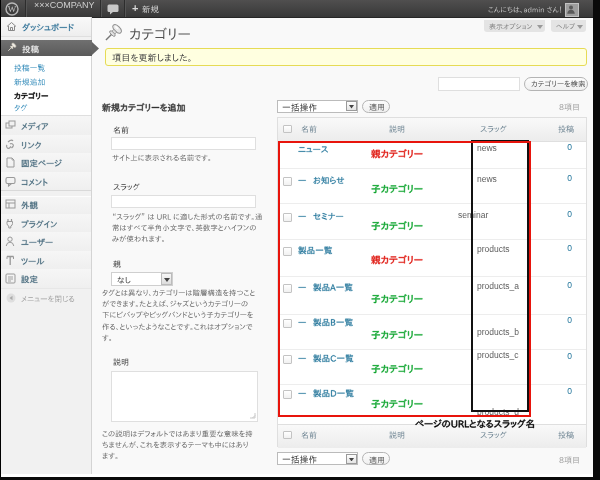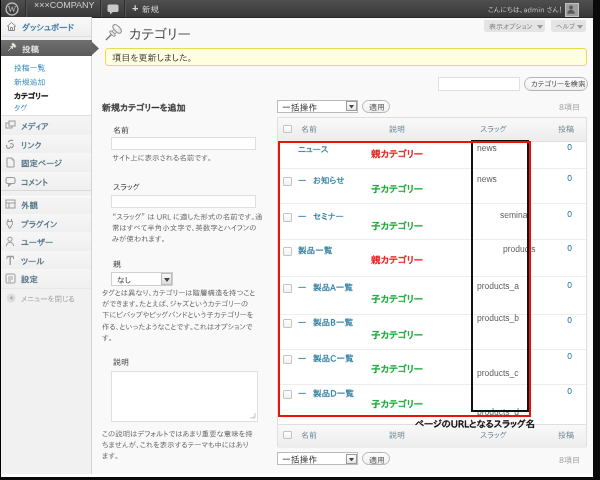--- a/index.html
+++ b/index.html
@@ -344,30 +344,30 @@
 <div style="position:absolute;left:283px;top:213.0px;width:8.5px;height:8.5px;background:linear-gradient(#fff,#f1f1f1);border:1px solid #c3c3c3;box-sizing:border-box;border-radius:1px"></div>
 <svg style="position:absolute;left:297px;top:210.5px" width="11" height="12" viewBox="0 0 11 12">
     <path d="M1.5 5H8.8V5.6H1.5Z" fill="#21759b" stroke="#21759b" stroke-width="0.22"></path>
   </svg>
 <svg style="position:absolute;left:312.3px;top:210.5px" width="33" height="12" viewBox="0 0 33 12">
     <path d="M3.5 2H4.2V4L7.9 3.6L8.3 3.9Q7.2 5.5 6.1 6.5L5.5 6Q6.5 5.3 7.3 4.2L4.2 4.6V7.3Q4.2 7.6 4.4 7.7Q4.7 7.8 5.6 7.8Q6.7 7.8 8 7.6L8.1 8.3Q6.9 8.4 5.9 8.4Q4.3 8.4 3.9 8.2Q3.5 8 3.5 7.4V4.7L1.6 5L1.5 4.3L3.5 4.1Z M14.4 4.1Q12.3 3.2 10.4 2.7L10.8 2.1Q12.8 2.6 14.8 3.4ZM13.8 6.1Q12.1 5.3 10.6 4.9L11 4.3Q12.5 4.7 14.2 5.4ZM14.5 8.8Q12.4 7.7 9.7 6.9L10.1 6.3Q12.6 7 14.9 8.1Z M19.5 1.9H20.2V3.9H23V4.5H20.2Q20.2 6.2 19.7 7.1Q19.2 8.2 17.9 8.8L17.4 8.3Q18.6 7.7 19.1 6.7Q19.5 5.9 19.5 4.5H16.3V3.9H19.5Z M24.1 5H31.1V5.6H24.1Z" fill="#21759b" stroke="#21759b" stroke-width="0.22"></path>
   </svg>
 <svg style="position:absolute;left:369.5px;top:219.5px" width="54" height="14" viewBox="0 0 54 14">
     <path d="M6.2 4.6V5.6H9.9V6.3H6.3V9.1Q6.3 9.5 6.1 9.7Q6 9.9 5.3 9.9Q4.9 9.9 3.9 9.9L3.8 9.1Q4.6 9.2 5.1 9.2Q5.5 9.2 5.5 8.8V6.3H1.7V5.6H5.5V4.2Q6.7 3.7 7.8 2.9H2.7V2.3H8.7L9.1 2.7Q7.7 3.8 6.2 4.6Z M14.2 2H15V3.9H18V4.2V4.3Q18 7.4 17.6 8.7Q17.4 9.6 16.6 9.6Q15.8 9.6 15 9.2L15 8.4Q15.9 8.8 16.4 8.8Q16.8 8.8 16.9 8.3Q17.2 7.2 17.2 4.6H14.9Q14.7 8.1 11.9 9.6L11.3 9.1Q13.9 7.7 14.2 4.6H11.5V3.9H14.2Z M19.5 4.8H27.3V5.5H24Q24 7.2 23.4 8.1Q22.7 9.2 21.2 9.8L20.6 9.2Q22.2 8.6 22.7 7.7Q23.2 7 23.2 5.5H19.5ZM20.8 2.6H26.1V3.3H20.8Z M28.8 3.2H34.8V9.3H34.1V8.6H28.7V7.9H34.1V3.9H28.8ZM36 2.8Q35.6 2.1 35.1 1.7L35.7 1.3Q36.1 1.8 36.6 2.4ZM35.2 3.3Q34.8 2.7 34.3 2.2L34.8 1.8Q35.3 2.2 35.7 3Z M38.1 2.3H38.9V6.6H38.1ZM41.7 2.1H42.5V5.3Q42.5 7.1 41.8 8.3Q41.1 9.3 39.7 10L39.2 9.3Q40.6 8.7 41.1 7.8Q41.7 6.9 41.7 5.4Z M44.5 5.4H52.3V6.2H44.5Z" fill="#0aa32a" stroke="#0aa32a" stroke-width="0.45"></path>
   </svg>
-<div style="position:absolute;left:500px;top:209.5px;font:400 8.5px 'Liberation Sans',sans-serif;color:#5e5e5e;white-space:nowrap">seminar</div>
+<div style="position:absolute;left:458px;top:209.5px;font:400 8.5px 'Liberation Sans',sans-serif;color:#5e5e5e;white-space:nowrap">seminar</div>
 <div style="position:absolute;right:28px;top:208.5px;font:400 8.5px 'Liberation Sans',sans-serif;color:#21759b;white-space:nowrap">0</div>
 <div style="position:absolute;left:283px;top:247.4px;width:8.5px;height:8.5px;background:linear-gradient(#fff,#f1f1f1);border:1px solid #c3c3c3;box-sizing:border-box;border-radius:1px"></div>
 <svg style="position:absolute;left:297px;top:244.9px" width="37" height="12" viewBox="0 0 37 12">
     <path d="M5.9 6.6Q6.2 7.2 6.8 7.6Q7.5 7.2 8.1 6.6L8.6 6.9Q7.9 7.5 7.2 7.9Q8 8.3 9.2 8.6L8.7 9.2Q6.2 8.4 5.3 6.6Q4.8 7 4.1 7.3V8.4Q5.2 8.2 6 8L6 8.5Q4.2 8.9 2.6 9.2L2.4 8.6Q3.2 8.5 3.5 8.5V7.6Q2.7 8 1.7 8.3L1.3 7.9Q3.2 7.4 4.6 6.6H1.4V6.1H5.1V5.6Q4.8 5.6 4.6 5.6L4.5 5.1Q4.8 5.1 5 5.1Q5.2 5.1 5.2 4.9V4.4H4.1V5.7H3.6V4.4H2.6V5.6H2.1V4H3.6V3.6H1.5V3.1H2L1.6 2.8Q2.1 2.3 2.5 1.5L3 1.7Q2.9 1.9 2.7 2.2H3.6V1.4H4.1V2.2H5.8V2.6H4.1V3.1H6.1V3.6H4.1V4H5.7V5.2Q5.7 5.4 5.4 5.6H5.7V6.1H9.2V6.6ZM2.4 2.6Q2.2 2.9 2 3.1H3.6V2.6ZM6.5 1.9H7.1V4.5H6.5ZM8.1 1.5H8.6V5.1Q8.6 5.5 8.5 5.6Q8.3 5.7 7.9 5.7Q7.5 5.7 7 5.7L6.9 5.1Q7.5 5.2 7.8 5.2Q8.1 5.2 8.1 4.9Z M16 1.9V4.7H11.8V1.9ZM12.4 2.4V4.2H15.4V2.4ZM13.4 5.5V9H12.8V8.6H11.1V9.1H10.5V5.5ZM11.1 6V8H12.8V6ZM17.3 5.5V9.1H16.7V8.6H14.9V9.1H14.3V5.5ZM14.9 6V8H16.7V6Z M18.9 4.7H26.1V5.4H18.9Z M32.4 7.7V8.3Q32.4 8.5 32.6 8.5Q32.8 8.6 33.3 8.6Q34.2 8.6 34.3 8.4Q34.3 8.3 34.3 7.7L34.9 7.9Q34.9 8.7 34.6 8.9Q34.4 9.1 33.2 9.1Q32.3 9.1 32 9Q31.8 8.9 31.8 8.5V7.7H30.5Q30.3 9.1 27.7 9.3L27.3 8.7Q28.5 8.7 29.2 8.4Q29.8 8.2 29.9 7.7H28.4V4.9H33.8V7.7ZM29 5.3V5.7H33.2V5.3ZM29 6.1V6.5H33.2V6.1ZM29 6.8V7.3H33.2V6.8ZM29.8 2.1V2.5H31V3.7H29.8V4.1H31.2V4.6H27.6V1.7H31.2V2.1ZM29.2 2.1H28.2V2.5H29.2ZM30.5 2.9H28.2V3.3H30.5ZM29.2 3.7H28.2V4.1H29.2ZM32.4 2.3H34.8V2.8H32.2Q31.9 3.2 31.5 3.8L31.1 3.4Q31.8 2.5 32.1 1.4L32.6 1.5Q32.5 1.9 32.4 2.3ZM31.7 3.6H34.6V4.1H31.7Z" fill="#21759b" stroke="#21759b" stroke-width="0.22"></path>
   </svg>
 <svg style="position:absolute;left:369.5px;top:253.5px" width="54" height="14" viewBox="0 0 54 14">
     <path d="M5 3.3Q4.9 3.9 4.6 4.7H5.7V5.3H3.9V6.2H5.6V6.8H3.9V7.2Q4.6 7.6 5.4 8.3L5.1 8.9Q4.6 8.3 3.9 7.9V10.1H3.3V7.6Q2.7 8.8 1.8 9.6L1.4 9Q2.6 8.1 3.2 6.8H1.6V6.2H3.3V5.3H1.4V4.7H2.5Q2.4 4 2.2 3.3H1.6V2.7H3.3V1.5H3.9V2.7H5.5V3.3ZM4.4 3.3H2.8Q3 4.1 3.2 4.7H4Q4.2 4 4.4 3.3ZM8.7 7V9.1Q8.7 9.3 9.1 9.3Q9.5 9.3 9.5 9.1Q9.6 8.9 9.7 8L10.2 8.2Q10.2 9.3 10 9.6Q9.9 10 9 10Q8.5 10 8.3 9.8Q8.1 9.7 8.1 9.4V7H7.4Q7.3 8.4 7 9Q6.5 9.7 5.4 10.2L5 9.7Q6.1 9.3 6.5 8.6Q6.8 8 6.8 7H6V1.9H9.6V7ZM6.7 2.4V3.4H9V2.4ZM6.7 3.9V4.9H9V3.9ZM6.7 5.4V6.4H9V5.4Z M14.2 2H15V3.9H18V4.2V4.3Q18 7.4 17.6 8.7Q17.4 9.6 16.6 9.6Q15.8 9.6 15 9.2L15 8.4Q15.9 8.8 16.4 8.8Q16.8 8.8 16.9 8.3Q17.2 7.2 17.2 4.6H14.9Q14.7 8.1 11.9 9.6L11.3 9.1Q13.9 7.7 14.2 4.6H11.5V3.9H14.2Z M19.5 4.8H27.3V5.5H24Q24 7.2 23.4 8.1Q22.7 9.2 21.2 9.8L20.6 9.2Q22.2 8.6 22.7 7.7Q23.2 7 23.2 5.5H19.5ZM20.8 2.6H26.1V3.3H20.8Z M28.8 3.2H34.8V9.3H34.1V8.6H28.7V7.9H34.1V3.9H28.8ZM36 2.8Q35.6 2.1 35.1 1.7L35.7 1.3Q36.1 1.8 36.6 2.4ZM35.2 3.3Q34.8 2.7 34.3 2.2L34.8 1.8Q35.3 2.2 35.7 3Z M38.1 2.3H38.9V6.6H38.1ZM41.7 2.1H42.5V5.3Q42.5 7.1 41.8 8.3Q41.1 9.3 39.7 10L39.2 9.3Q40.6 8.7 41.1 7.8Q41.7 6.9 41.7 5.4Z M44.5 5.4H52.3V6.2H44.5Z" fill="#e0170f" stroke="#e0170f" stroke-width="0.45"></path>
   </svg>
-<div style="position:absolute;left:503px;top:243.9px;font:400 8.5px 'Liberation Sans',sans-serif;color:#5e5e5e;white-space:nowrap">products</div>
+<div style="position:absolute;left:477px;top:243.9px;font:400 8.5px 'Liberation Sans',sans-serif;color:#5e5e5e;white-space:nowrap">products</div>
 <div style="position:absolute;right:28px;top:242.9px;font:400 8.5px 'Liberation Sans',sans-serif;color:#21759b;white-space:nowrap">0</div>
 <div style="position:absolute;left:283px;top:284.0px;width:8.5px;height:8.5px;background:linear-gradient(#fff,#f1f1f1);border:1px solid #c3c3c3;box-sizing:border-box;border-radius:1px"></div>
 <svg style="position:absolute;left:297px;top:281.5px" width="11" height="12" viewBox="0 0 11 12">
     <path d="M1.5 5H8.8V5.6H1.5Z" fill="#21759b" stroke="#21759b" stroke-width="0.22"></path>
   </svg>
 <svg style="position:absolute;left:312.3px;top:281.5px" width="42" height="12" viewBox="0 0 42 12">
     <path d="M5.9 6.6Q6.2 7.2 6.8 7.6Q7.5 7.2 8.1 6.6L8.6 6.9Q7.9 7.5 7.2 7.9Q8 8.3 9.2 8.6L8.7 9.2Q6.2 8.4 5.3 6.6Q4.8 7 4.1 7.3V8.4Q5.2 8.2 6 8L6 8.5Q4.2 8.9 2.6 9.2L2.4 8.6Q3.2 8.5 3.5 8.5V7.6Q2.7 8 1.7 8.3L1.3 7.9Q3.2 7.4 4.6 6.6H1.4V6.1H5.1V5.6Q4.8 5.6 4.6 5.6L4.5 5.1Q4.8 5.1 5 5.1Q5.2 5.1 5.2 4.9V4.4H4.1V5.7H3.6V4.4H2.6V5.6H2.1V4H3.6V3.6H1.5V3.1H2L1.6 2.8Q2.1 2.3 2.5 1.5L3 1.7Q2.9 1.9 2.7 2.2H3.6V1.4H4.1V2.2H5.8V2.6H4.1V3.1H6.1V3.6H4.1V4H5.7V5.2Q5.7 5.4 5.4 5.6H5.7V6.1H9.2V6.6ZM2.4 2.6Q2.2 2.9 2 3.1H3.6V2.6ZM6.5 1.9H7.1V4.5H6.5ZM8.1 1.5H8.6V5.1Q8.6 5.5 8.5 5.6Q8.3 5.7 7.9 5.7Q7.5 5.7 7 5.7L6.9 5.1Q7.5 5.2 7.8 5.2Q8.1 5.2 8.1 4.9Z M16 1.9V4.7H11.8V1.9ZM12.4 2.4V4.2H15.4V2.4ZM13.4 5.5V9H12.8V8.6H11.1V9.1H10.5V5.5ZM11.1 6V8H12.8V6ZM17.3 5.5V9.1H16.7V8.6H14.9V9.1H14.3V5.5ZM14.9 6V8H16.7V6Z M23.7 8.5H22.8L22.1 6.7H19.7L19 8.5H18.2L20.6 2.3H21.2ZM21.9 6.1 21.3 4.4Q21.1 3.7 20.9 3.2H20.9Q20.7 3.8 20.5 4.4L19.9 6.1Z M24.4 4.7H31.6V5.4H24.4Z M37.9 7.7V8.3Q37.9 8.5 38 8.5Q38.3 8.6 38.8 8.6Q39.7 8.6 39.7 8.4Q39.8 8.3 39.8 7.7L40.4 7.9Q40.4 8.7 40.1 8.9Q39.9 9.1 38.7 9.1Q37.8 9.1 37.5 9Q37.3 8.9 37.3 8.5V7.7H36Q35.8 9.1 33.1 9.3L32.8 8.7Q34 8.7 34.7 8.4Q35.3 8.2 35.4 7.7H33.9V4.9H39.3V7.7ZM34.5 5.3V5.7H38.7V5.3ZM34.5 6.1V6.5H38.7V6.1ZM34.5 6.8V7.3H38.7V6.8ZM35.2 2.1V2.5H36.5V3.7H35.2V4.1H36.7V4.6H33.1V1.7H36.7V2.1ZM34.7 2.1H33.6V2.5H34.7ZM35.9 2.9H33.6V3.3H35.9ZM34.7 3.7H33.6V4.1H34.7ZM37.9 2.3H40.3V2.8H37.7Q37.4 3.2 37 3.8L36.6 3.4Q37.3 2.5 37.5 1.4L38.1 1.5Q38 1.9 37.9 2.3ZM37.2 3.6H40.1V4.1H37.2Z" fill="#21759b" stroke="#21759b" stroke-width="0.22"></path>
   </svg>
 <svg style="position:absolute;left:369.5px;top:292.7px" width="54" height="14" viewBox="0 0 54 14">
     <path d="M6.2 4.6V5.6H9.9V6.3H6.3V9.1Q6.3 9.5 6.1 9.7Q6 9.9 5.3 9.9Q4.9 9.9 3.9 9.9L3.8 9.1Q4.6 9.2 5.1 9.2Q5.5 9.2 5.5 8.8V6.3H1.7V5.6H5.5V4.2Q6.7 3.7 7.8 2.9H2.7V2.3H8.7L9.1 2.7Q7.7 3.8 6.2 4.6Z M14.2 2H15V3.9H18V4.2V4.3Q18 7.4 17.6 8.7Q17.4 9.6 16.6 9.6Q15.8 9.6 15 9.2L15 8.4Q15.9 8.8 16.4 8.8Q16.8 8.8 16.9 8.3Q17.2 7.2 17.2 4.6H14.9Q14.7 8.1 11.9 9.6L11.3 9.1Q13.9 7.7 14.2 4.6H11.5V3.9H14.2Z M19.5 4.8H27.3V5.5H24Q24 7.2 23.4 8.1Q22.7 9.2 21.2 9.8L20.6 9.2Q22.2 8.6 22.7 7.7Q23.2 7 23.2 5.5H19.5ZM20.8 2.6H26.1V3.3H20.8Z M28.8 3.2H34.8V9.3H34.1V8.6H28.7V7.9H34.1V3.9H28.8ZM36 2.8Q35.6 2.1 35.1 1.7L35.7 1.3Q36.1 1.8 36.6 2.4ZM35.2 3.3Q34.8 2.7 34.3 2.2L34.8 1.8Q35.3 2.2 35.7 3Z M38.1 2.3H38.9V6.6H38.1ZM41.7 2.1H42.5V5.3Q42.5 7.1 41.8 8.3Q41.1 9.3 39.7 10L39.2 9.3Q40.6 8.7 41.1 7.8Q41.7 6.9 41.7 5.4Z M44.5 5.4H52.3V6.2H44.5Z" fill="#0aa32a" stroke="#0aa32a" stroke-width="0.45"></path>
@@ -377,33 +377,33 @@
 <div style="position:absolute;left:283px;top:319.0px;width:8.5px;height:8.5px;background:linear-gradient(#fff,#f1f1f1);border:1px solid #c3c3c3;box-sizing:border-box;border-radius:1px"></div>
 <svg style="position:absolute;left:297px;top:316.5px" width="11" height="12" viewBox="0 0 11 12">
     <path d="M1.5 5H8.8V5.6H1.5Z" fill="#21759b" stroke="#21759b" stroke-width="0.22"></path>
   </svg>
 <svg style="position:absolute;left:312.3px;top:316.5px" width="43" height="12" viewBox="0 0 43 12">
     <path d="M5.9 6.6Q6.2 7.2 6.8 7.6Q7.5 7.2 8.1 6.6L8.6 6.9Q7.9 7.5 7.2 7.9Q8 8.3 9.2 8.6L8.7 9.2Q6.2 8.4 5.3 6.6Q4.8 7 4.1 7.3V8.4Q5.2 8.2 6 8L6 8.5Q4.2 8.9 2.6 9.2L2.4 8.6Q3.2 8.5 3.5 8.5V7.6Q2.7 8 1.7 8.3L1.3 7.9Q3.2 7.4 4.6 6.6H1.4V6.1H5.1V5.6Q4.8 5.6 4.6 5.6L4.5 5.1Q4.8 5.1 5 5.1Q5.2 5.1 5.2 4.9V4.4H4.1V5.7H3.6V4.4H2.6V5.6H2.1V4H3.6V3.6H1.5V3.1H2L1.6 2.8Q2.1 2.3 2.5 1.5L3 1.7Q2.9 1.9 2.7 2.2H3.6V1.4H4.1V2.2H5.8V2.6H4.1V3.1H6.1V3.6H4.1V4H5.7V5.2Q5.7 5.4 5.4 5.6H5.7V6.1H9.2V6.6ZM2.4 2.6Q2.2 2.9 2 3.1H3.6V2.6ZM6.5 1.9H7.1V4.5H6.5ZM8.1 1.5H8.6V5.1Q8.6 5.5 8.5 5.6Q8.3 5.7 7.9 5.7Q7.5 5.7 7 5.7L6.9 5.1Q7.5 5.2 7.8 5.2Q8.1 5.2 8.1 4.9Z M16 1.9V4.7H11.8V1.9ZM12.4 2.4V4.2H15.4V2.4ZM13.4 5.5V9H12.8V8.6H11.1V9.1H10.5V5.5ZM11.1 6V8H12.8V6ZM17.3 5.5V9.1H16.7V8.6H14.9V9.1H14.3V5.5ZM14.9 6V8H16.7V6Z M21.8 5.3Q23.3 5.6 23.3 6.8Q23.3 7.8 22.3 8.3Q21.8 8.5 21 8.5H19V2.3H20.8Q21.6 2.3 22.1 2.5Q23.1 2.9 23.1 3.9Q23.1 5.1 21.8 5.3ZM19.8 5H20.7Q22.3 5 22.3 4Q22.3 2.9 20.7 2.9H19.8ZM19.8 7.9H20.9Q22.5 7.9 22.5 6.7Q22.5 6 21.7 5.7Q21.3 5.6 20.7 5.6H19.8Z M24.6 4.7H31.8V5.4H24.6Z M38 7.7V8.3Q38 8.5 38.2 8.5Q38.4 8.6 39 8.6Q39.8 8.6 39.9 8.4Q40 8.3 40 7.7L40.6 7.9Q40.6 8.7 40.3 8.9Q40.1 9.1 38.8 9.1Q38 9.1 37.7 9Q37.4 8.9 37.4 8.5V7.7H36.2Q36 9.1 33.3 9.3L33 8.7Q34.2 8.7 34.8 8.4Q35.4 8.2 35.6 7.7H34.1V4.9H39.5V7.7ZM34.6 5.3V5.7H38.9V5.3ZM34.6 6.1V6.5H38.9V6.1ZM34.6 6.8V7.3H38.9V6.8ZM35.4 2.1V2.5H36.7V3.7H35.4V4.1H36.9V4.6H33.3V1.7H36.8V2.1ZM34.9 2.1H33.8V2.5H34.9ZM36.1 2.9H33.8V3.3H36.1ZM34.9 3.7H33.8V4.1H34.9ZM38.1 2.3H40.5V2.8H37.8Q37.6 3.2 37.2 3.8L36.8 3.4Q37.5 2.5 37.7 1.4L38.3 1.5Q38.2 1.9 38.1 2.3ZM37.4 3.6H40.3V4.1H37.4Z" fill="#21759b" stroke="#21759b" stroke-width="0.22"></path>
   </svg>
 <svg style="position:absolute;left:369.5px;top:328.5px" width="54" height="14" viewBox="0 0 54 14">
     <path d="M6.2 4.6V5.6H9.9V6.3H6.3V9.1Q6.3 9.5 6.1 9.7Q6 9.9 5.3 9.9Q4.9 9.9 3.9 9.9L3.8 9.1Q4.6 9.2 5.1 9.2Q5.5 9.2 5.5 8.8V6.3H1.7V5.6H5.5V4.2Q6.7 3.7 7.8 2.9H2.7V2.3H8.7L9.1 2.7Q7.7 3.8 6.2 4.6Z M14.2 2H15V3.9H18V4.2V4.3Q18 7.4 17.6 8.7Q17.4 9.6 16.6 9.6Q15.8 9.6 15 9.2L15 8.4Q15.9 8.8 16.4 8.8Q16.8 8.8 16.9 8.3Q17.2 7.2 17.2 4.6H14.9Q14.7 8.1 11.9 9.6L11.3 9.1Q13.9 7.7 14.2 4.6H11.5V3.9H14.2Z M19.5 4.8H27.3V5.5H24Q24 7.2 23.4 8.1Q22.7 9.2 21.2 9.8L20.6 9.2Q22.2 8.6 22.7 7.7Q23.2 7 23.2 5.5H19.5ZM20.8 2.6H26.1V3.3H20.8Z M28.8 3.2H34.8V9.3H34.1V8.6H28.7V7.9H34.1V3.9H28.8ZM36 2.8Q35.6 2.1 35.1 1.7L35.7 1.3Q36.1 1.8 36.6 2.4ZM35.2 3.3Q34.8 2.7 34.3 2.2L34.8 1.8Q35.3 2.2 35.7 3Z M38.1 2.3H38.9V6.6H38.1ZM41.7 2.1H42.5V5.3Q42.5 7.1 41.8 8.3Q41.1 9.3 39.7 10L39.2 9.3Q40.6 8.7 41.1 7.8Q41.7 6.9 41.7 5.4Z M44.5 5.4H52.3V6.2H44.5Z" fill="#0aa32a" stroke="#0aa32a" stroke-width="0.45"></path>
   </svg>
-<div style="position:absolute;left:477px;top:313px;font:400 8.5px 'Liberation Sans',sans-serif;color:#5e5e5e;white-space:nowrap">products_b</div>
+<div style="position:absolute;left:477px;top:327px;font:400 8.5px 'Liberation Sans',sans-serif;color:#5e5e5e;white-space:nowrap">products_b</div>
 <div style="position:absolute;right:28px;top:314.5px;font:400 8.5px 'Liberation Sans',sans-serif;color:#21759b;white-space:nowrap">0</div>
 <div style="position:absolute;left:283px;top:355.3px;width:8.5px;height:8.5px;background:linear-gradient(#fff,#f1f1f1);border:1px solid #c3c3c3;box-sizing:border-box;border-radius:1px"></div>
 <svg style="position:absolute;left:297px;top:352.8px" width="11" height="12" viewBox="0 0 11 12">
     <path d="M1.5 5H8.8V5.6H1.5Z" fill="#21759b" stroke="#21759b" stroke-width="0.22"></path>
   </svg>
 <svg style="position:absolute;left:312.3px;top:352.8px" width="43" height="12" viewBox="0 0 43 12">
     <path d="M5.9 6.6Q6.2 7.2 6.8 7.6Q7.5 7.2 8.1 6.6L8.6 6.9Q7.9 7.5 7.2 7.9Q8 8.3 9.2 8.6L8.7 9.2Q6.2 8.4 5.3 6.6Q4.8 7 4.1 7.3V8.4Q5.2 8.2 6 8L6 8.5Q4.2 8.9 2.6 9.2L2.4 8.6Q3.2 8.5 3.5 8.5V7.6Q2.7 8 1.7 8.3L1.3 7.9Q3.2 7.4 4.6 6.6H1.4V6.1H5.1V5.6Q4.8 5.6 4.6 5.6L4.5 5.1Q4.8 5.1 5 5.1Q5.2 5.1 5.2 4.9V4.4H4.1V5.7H3.6V4.4H2.6V5.6H2.1V4H3.6V3.6H1.5V3.1H2L1.6 2.8Q2.1 2.3 2.5 1.5L3 1.7Q2.9 1.9 2.7 2.2H3.6V1.4H4.1V2.2H5.8V2.6H4.1V3.1H6.1V3.6H4.1V4H5.7V5.2Q5.7 5.4 5.4 5.6H5.7V6.1H9.2V6.6ZM2.4 2.6Q2.2 2.9 2 3.1H3.6V2.6ZM6.5 1.9H7.1V4.5H6.5ZM8.1 1.5H8.6V5.1Q8.6 5.5 8.5 5.6Q8.3 5.7 7.9 5.7Q7.5 5.7 7 5.7L6.9 5.1Q7.5 5.2 7.8 5.2Q8.1 5.2 8.1 4.9Z M16 1.9V4.7H11.8V1.9ZM12.4 2.4V4.2H15.4V2.4ZM13.4 5.5V9H12.8V8.6H11.1V9.1H10.5V5.5ZM11.1 6V8H12.8V6ZM17.3 5.5V9.1H16.7V8.6H14.9V9.1H14.3V5.5ZM14.9 6V8H16.7V6Z M24 7.1Q23.8 7.6 23.4 8Q22.7 8.6 21.6 8.6Q20.3 8.6 19.5 7.7Q18.7 6.8 18.7 5.4Q18.7 4 19.6 3.1Q20.4 2.2 21.6 2.2Q23.3 2.2 24 3.7L23.3 4Q22.8 2.9 21.6 2.9Q20.7 2.9 20.2 3.5Q19.5 4.2 19.5 5.4Q19.5 6.5 20.1 7.1Q20.7 7.9 21.6 7.9Q22.8 7.9 23.4 6.8Z M25.1 4.7H32.3V5.4H25.1Z M38.6 7.7V8.3Q38.6 8.5 38.8 8.5Q39 8.6 39.6 8.6Q40.4 8.6 40.5 8.4Q40.6 8.3 40.6 7.7L41.2 7.9Q41.1 8.7 40.9 8.9Q40.6 9.1 39.4 9.1Q38.5 9.1 38.3 9Q38 8.9 38 8.5V7.7H36.7Q36.5 9.1 33.9 9.3L33.5 8.7Q34.7 8.7 35.4 8.4Q36 8.2 36.1 7.7H34.6V4.9H40V7.7ZM35.2 5.3V5.7H39.5V5.3ZM35.2 6.1V6.5H39.5V6.1ZM35.2 6.8V7.3H39.5V6.8ZM36 2.1V2.5H37.2V3.7H36V4.1H37.4V4.6H33.9V1.7H37.4V2.1ZM35.5 2.1H34.4V2.5H35.5ZM36.7 2.9H34.4V3.3H36.7ZM35.5 3.7H34.4V4.1H35.5ZM38.6 2.3H41V2.8H38.4Q38.2 3.2 37.7 3.8L37.3 3.4Q38.1 2.5 38.3 1.4L38.9 1.5Q38.8 1.9 38.6 2.3ZM38 3.6H40.8V4.1H38Z" fill="#21759b" stroke="#21759b" stroke-width="0.22"></path>
   </svg>
 <svg style="position:absolute;left:369.5px;top:362.7px" width="54" height="14" viewBox="0 0 54 14">
     <path d="M6.2 4.6V5.6H9.9V6.3H6.3V9.1Q6.3 9.5 6.1 9.7Q6 9.9 5.3 9.9Q4.9 9.9 3.9 9.9L3.8 9.1Q4.6 9.2 5.1 9.2Q5.5 9.2 5.5 8.8V6.3H1.7V5.6H5.5V4.2Q6.7 3.7 7.8 2.9H2.7V2.3H8.7L9.1 2.7Q7.7 3.8 6.2 4.6Z M14.2 2H15V3.9H18V4.2V4.3Q18 7.4 17.6 8.7Q17.4 9.6 16.6 9.6Q15.8 9.6 15 9.2L15 8.4Q15.9 8.8 16.4 8.8Q16.8 8.8 16.9 8.3Q17.2 7.2 17.2 4.6H14.9Q14.7 8.1 11.9 9.6L11.3 9.1Q13.9 7.7 14.2 4.6H11.5V3.9H14.2Z M19.5 4.8H27.3V5.5H24Q24 7.2 23.4 8.1Q22.7 9.2 21.2 9.8L20.6 9.2Q22.2 8.6 22.7 7.7Q23.2 7 23.2 5.5H19.5ZM20.8 2.6H26.1V3.3H20.8Z M28.8 3.2H34.8V9.3H34.1V8.6H28.7V7.9H34.1V3.9H28.8ZM36 2.8Q35.6 2.1 35.1 1.7L35.7 1.3Q36.1 1.8 36.6 2.4ZM35.2 3.3Q34.8 2.7 34.3 2.2L34.8 1.8Q35.3 2.2 35.7 3Z M38.1 2.3H38.9V6.6H38.1ZM41.7 2.1H42.5V5.3Q42.5 7.1 41.8 8.3Q41.1 9.3 39.7 10L39.2 9.3Q40.6 8.7 41.1 7.8Q41.7 6.9 41.7 5.4Z M44.5 5.4H52.3V6.2H44.5Z" fill="#0aa32a" stroke="#0aa32a" stroke-width="0.45"></path>
   </svg>
-<div style="position:absolute;left:477px;top:368px;font:400 8.5px 'Liberation Sans',sans-serif;color:#5e5e5e;white-space:nowrap">products_c</div>
+<div style="position:absolute;left:477px;top:350px;font:400 8.5px 'Liberation Sans',sans-serif;color:#5e5e5e;white-space:nowrap">products_c</div>
 <div style="position:absolute;right:28px;top:350.8px;font:400 8.5px 'Liberation Sans',sans-serif;color:#21759b;white-space:nowrap">0</div>
 <div style="position:absolute;left:283px;top:390.3px;width:8.5px;height:8.5px;background:linear-gradient(#fff,#f1f1f1);border:1px solid #c3c3c3;box-sizing:border-box;border-radius:1px"></div>
 <svg style="position:absolute;left:297px;top:387.8px" width="11" height="12" viewBox="0 0 11 12">
     <path d="M1.5 5H8.8V5.6H1.5Z" fill="#21759b" stroke="#21759b" stroke-width="0.22"></path>
   </svg>
 <svg style="position:absolute;left:312.3px;top:387.8px" width="43" height="12" viewBox="0 0 43 12">
     <path d="M5.9 6.6Q6.2 7.2 6.8 7.6Q7.5 7.2 8.1 6.6L8.6 6.9Q7.9 7.5 7.2 7.9Q8 8.3 9.2 8.6L8.7 9.2Q6.2 8.4 5.3 6.6Q4.8 7 4.1 7.3V8.4Q5.2 8.2 6 8L6 8.5Q4.2 8.9 2.6 9.2L2.4 8.6Q3.2 8.5 3.5 8.5V7.6Q2.7 8 1.7 8.3L1.3 7.9Q3.2 7.4 4.6 6.6H1.4V6.1H5.1V5.6Q4.8 5.6 4.6 5.6L4.5 5.1Q4.8 5.1 5 5.1Q5.2 5.1 5.2 4.9V4.4H4.1V5.7H3.6V4.4H2.6V5.6H2.1V4H3.6V3.6H1.5V3.1H2L1.6 2.8Q2.1 2.3 2.5 1.5L3 1.7Q2.9 1.9 2.7 2.2H3.6V1.4H4.1V2.2H5.8V2.6H4.1V3.1H6.1V3.6H4.1V4H5.7V5.2Q5.7 5.4 5.4 5.6H5.7V6.1H9.2V6.6ZM2.4 2.6Q2.2 2.9 2 3.1H3.6V2.6ZM6.5 1.9H7.1V4.5H6.5ZM8.1 1.5H8.6V5.1Q8.6 5.5 8.5 5.6Q8.3 5.7 7.9 5.7Q7.5 5.7 7 5.7L6.9 5.1Q7.5 5.2 7.8 5.2Q8.1 5.2 8.1 4.9Z M16 1.9V4.7H11.8V1.9ZM12.4 2.4V4.2H15.4V2.4ZM13.4 5.5V9H12.8V8.6H11.1V9.1H10.5V5.5ZM11.1 6V8H12.8V6ZM17.3 5.5V9.1H16.7V8.6H14.9V9.1H14.3V5.5ZM14.9 6V8H16.7V6Z M19 2.3H20.9Q22.4 2.3 23.3 3.1Q24.2 3.9 24.2 5.4Q24.2 7.2 22.9 8Q22.1 8.5 20.8 8.5H19ZM19.8 7.8H20.7Q23.4 7.8 23.4 5.4Q23.4 3 20.8 3H19.8Z M25.4 4.7H32.6V5.4H25.4Z M38.9 7.7V8.3Q38.9 8.5 39.1 8.5Q39.3 8.6 39.9 8.6Q40.7 8.6 40.8 8.4Q40.8 8.3 40.8 7.7L41.5 7.9Q41.4 8.7 41.1 8.9Q40.9 9.1 39.7 9.1Q38.8 9.1 38.6 9Q38.3 8.9 38.3 8.5V7.7H37Q36.8 9.1 34.2 9.3L33.8 8.7Q35 8.7 35.7 8.4Q36.3 8.2 36.4 7.7H34.9V4.9H40.3V7.7ZM35.5 5.3V5.7H39.7V5.3ZM35.5 6.1V6.5H39.7V6.1ZM35.5 6.8V7.3H39.7V6.8ZM36.3 2.1V2.5H37.5V3.7H36.3V4.1H37.7V4.6H34.1V1.7H37.7V2.1ZM35.7 2.1H34.7V2.5H35.7ZM37 2.9H34.7V3.3H37ZM35.7 3.7H34.7V4.1H35.7ZM38.9 2.3H41.3V2.8H38.7Q38.5 3.2 38 3.8L37.6 3.4Q38.3 2.5 38.6 1.4L39.1 1.5Q39 1.9 38.9 2.3ZM38.2 3.6H41.1V4.1H38.2Z" fill="#21759b" stroke="#21759b" stroke-width="0.22"></path>
   </svg>
 <svg style="position:absolute;left:369.5px;top:397.7px" width="54" height="14" viewBox="0 0 54 14">
     <path d="M6.2 4.6V5.6H9.9V6.3H6.3V9.1Q6.3 9.5 6.1 9.7Q6 9.9 5.3 9.9Q4.9 9.9 3.9 9.9L3.8 9.1Q4.6 9.2 5.1 9.2Q5.5 9.2 5.5 8.8V6.3H1.7V5.6H5.5V4.2Q6.7 3.7 7.8 2.9H2.7V2.3H8.7L9.1 2.7Q7.7 3.8 6.2 4.6Z M14.2 2H15V3.9H18V4.2V4.3Q18 7.4 17.6 8.7Q17.4 9.6 16.6 9.6Q15.8 9.6 15 9.2L15 8.4Q15.9 8.8 16.4 8.8Q16.8 8.8 16.9 8.3Q17.2 7.2 17.2 4.6H14.9Q14.7 8.1 11.9 9.6L11.3 9.1Q13.9 7.7 14.2 4.6H11.5V3.9H14.2Z M19.5 4.8H27.3V5.5H24Q24 7.2 23.4 8.1Q22.7 9.2 21.2 9.8L20.6 9.2Q22.2 8.6 22.7 7.7Q23.2 7 23.2 5.5H19.5ZM20.8 2.6H26.1V3.3H20.8Z M28.8 3.2H34.8V9.3H34.1V8.6H28.7V7.9H34.1V3.9H28.8ZM36 2.8Q35.6 2.1 35.1 1.7L35.7 1.3Q36.1 1.8 36.6 2.4ZM35.2 3.3Q34.8 2.7 34.3 2.2L34.8 1.8Q35.3 2.2 35.7 3Z M38.1 2.3H38.9V6.6H38.1ZM41.7 2.1H42.5V5.3Q42.5 7.1 41.8 8.3Q41.1 9.3 39.7 10L39.2 9.3Q40.6 8.7 41.1 7.8Q41.7 6.9 41.7 5.4Z M44.5 5.4H52.3V6.2H44.5Z" fill="#0aa32a" stroke="#0aa32a" stroke-width="0.45"></path>

